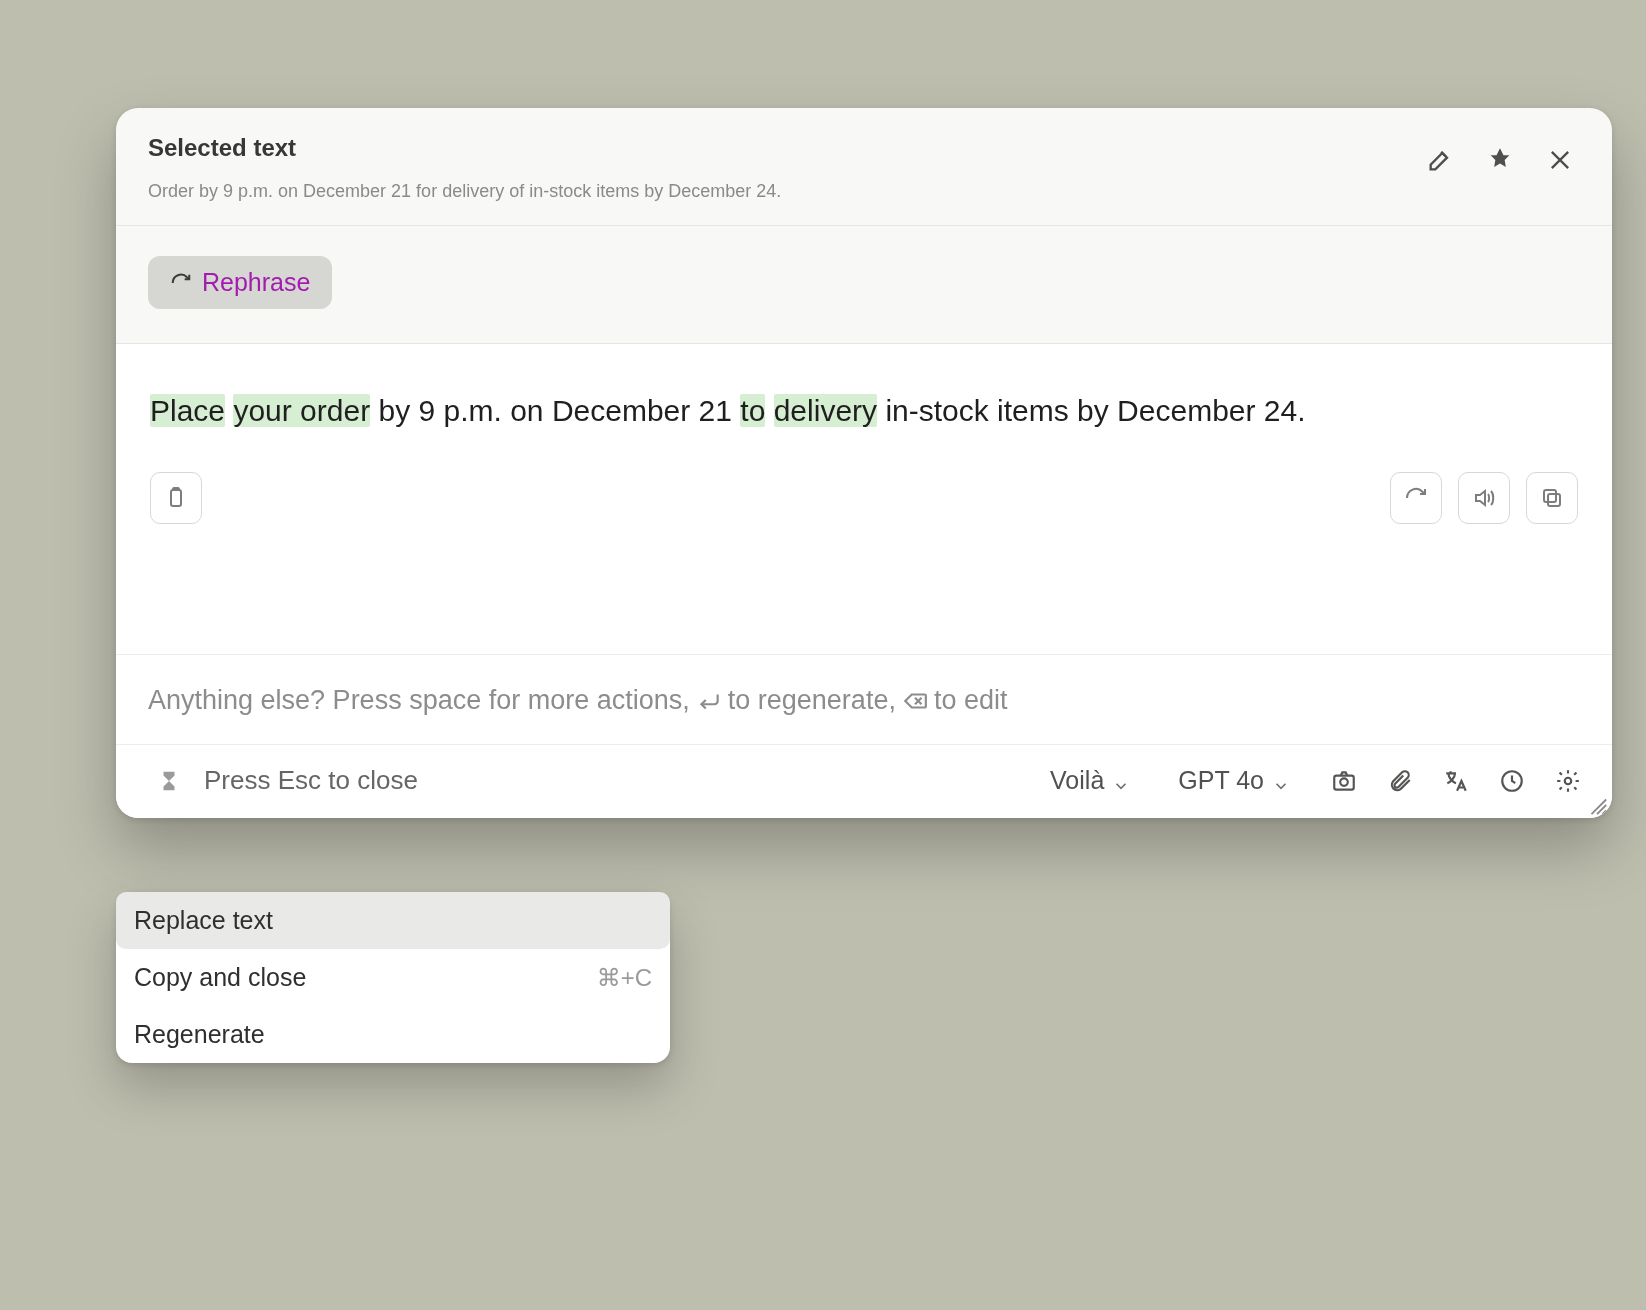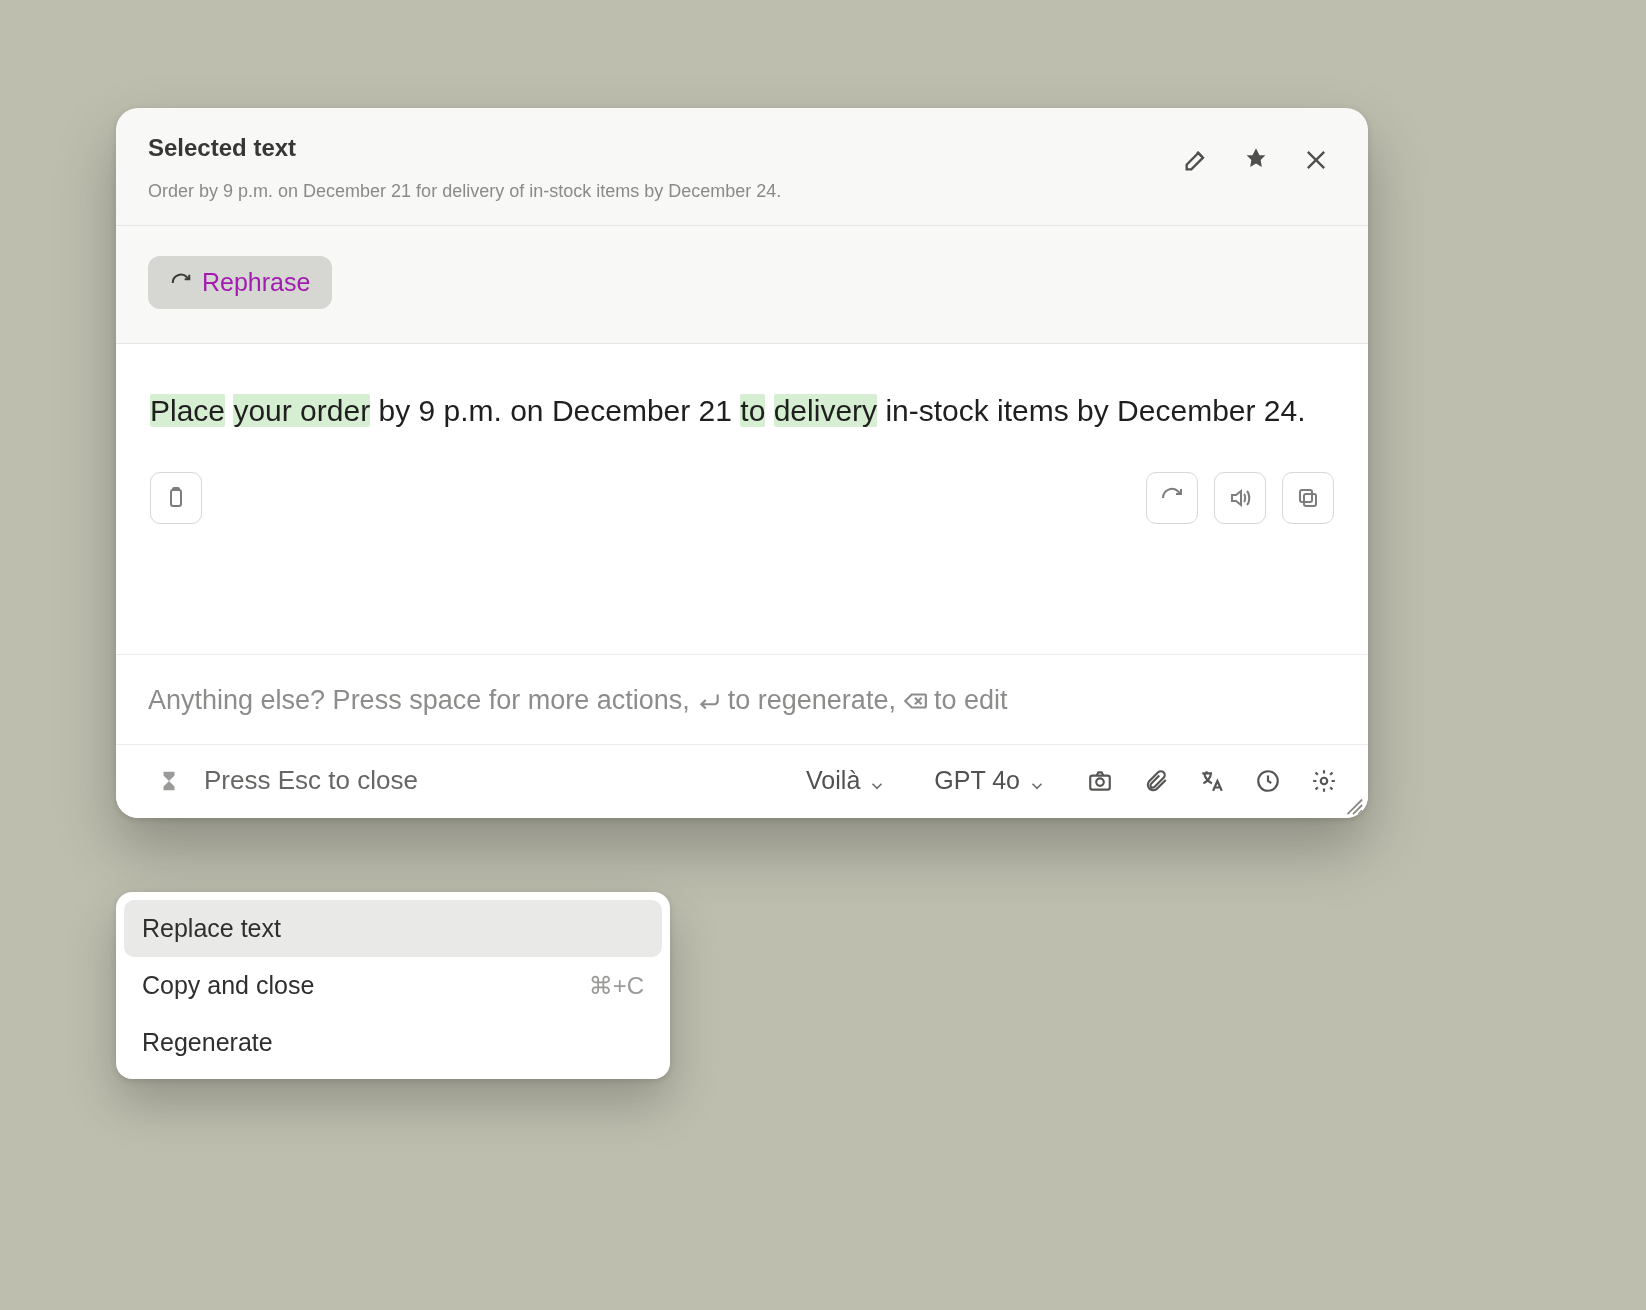--- a/index.html
+++ b/index.html
@@ -13,21 +13,21 @@
     width: 1646px;
     height: 1310px;
     position: relative;
   }
 
   
   .card {
     position: absolute;
     left: 116px;
     top: 108px;
-    width: 1252px;
+    width: 1496px;
     background: #f8f8f7;
     border-radius: 22px;
     box-shadow: 0 30px 60px rgba(0,0,0,.25), 0 2px 6px rgba(0,0,0,.12);
     overflow: hidden;
   }
 
   
   .card-header {
     padding: 26px 36px 22px 32px;
     display: flex;
@@ -176,21 +176,20 @@
 
   
   .menu {
     position: absolute;
     left: 116px;
     top: 892px;
     width: 554px;
     background: #fff;
     border-radius: 16px;
     box-shadow: 0 24px 50px rgba(0,0,0,.22), 0 2px 6px rgba(0,0,0,.12);
-    padding: 8px;
   }
   .menu-item {
     display: flex;
     align-items: center;
     justify-content: space-between;
     padding: 14px 18px;
     font-size: 25px;
     color: #2f2f2e;
     border-radius: 10px;
     cursor: pointer;

